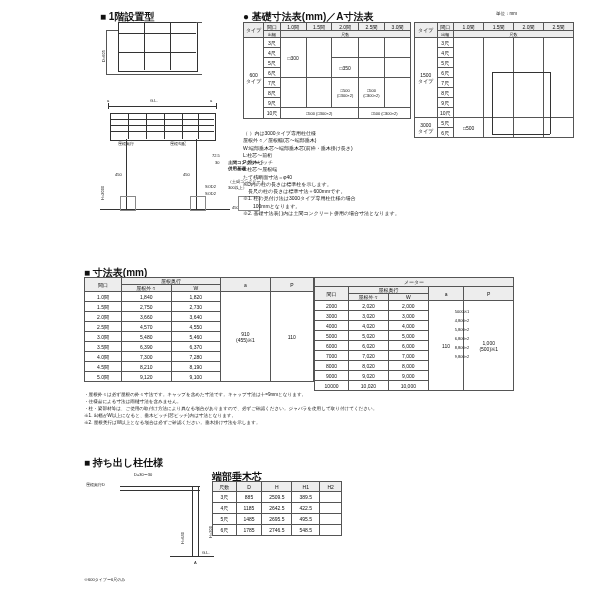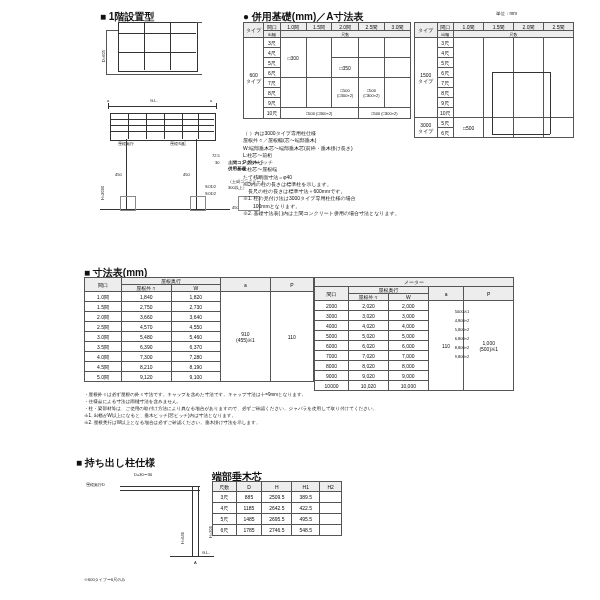--- a/index.html
+++ b/index.html
@@ -87,21 +87,21 @@
 
 <div class="abs" style="left:228px;top:160px;width:72px;">
   <div class="tiny" style="font-weight:bold;line-height:1.4;">土間コンクリート<br>併用基礎</div>
 </div>
 <div class="abs" style="left:228px;top:179px;width:70px;">
   <div class="tiny2" style="line-height:1.4;">（土間コンクリート<br>300以上）</div>
 </div>
 <div class="boxl" style="left:238px;top:196px;width:20px;height:13px;"></div>
 
 <div class="abs" style="left:243px;top:10px;">
-  <span class="sec-title dot">併用基礎(mm)／A寸法表</span>
+  <span class="sec-title dot">基礎寸法表(mm)／A寸法表</span>
 </div>
 
 <div class="abs" style="left:243px;top:22px;">
   <table style="width:168px;">
     <tbody>
         <tr class="hdr">
       <td rowspan="2" style="width:20px;height:14px;">タイプ</td>
       <td style="width:16px;">間口</td>
       <td style="width:26px;">1.0間</td>
       <td style="width:26px;">1.5間</td>
@@ -394,21 +394,21 @@
 </div>
 
 <div class="abs note2" style="left:84px;top:392px;width:430px;">
   <div>・屋根外々は必ず屋根の外々寸法です。キャップを含めた寸法です。キャップ寸法は十=9mmとなります。</div>
   <div>・仕様書による寸法は雨樋寸法を含みません。</div>
   <div>・柱・梁部材等は、ご使用の取付け方法により異なる場合がありますので、必ずご確認ください。ジャバラを使用して取り付けてください。</div>
   <div>※1. 出幅がW以上になると、垂木ピッチ(芯ピッチ)内は寸法となります。</div>
   <div>※2. 屋根奥行はW以上となる場合は必ずご確認ください。垂木掛け寸法を示します。</div>
 </div>
 
-<div class="abs" style="left:76px;top:456px;">
+<div class="abs" style="left:84px;top:456px;">
   <span class="sec-title bullet">持ち出し柱仕様</span>
 </div>
 
 <div class="abs" style="left:110px;top:472px;">
   <div class="txt tiny2" style="left:-24px;top:10px;">屋根奥行D</div>
   <div class="txt tiny2" style="left:24px;top:0px;">D=30〜30</div>
   <div class="line" style="left:10px;top:14px;width:80px;height:0.6px;"></div>
   <div class="line" style="left:10px;top:18px;width:80px;height:0.6px;"></div>
   <div class="line" style="left:82px;top:14px;width:0.8px;height:70px;"></div>
   <div class="line" style="left:88px;top:14px;width:0.8px;height:70px;"></div>

